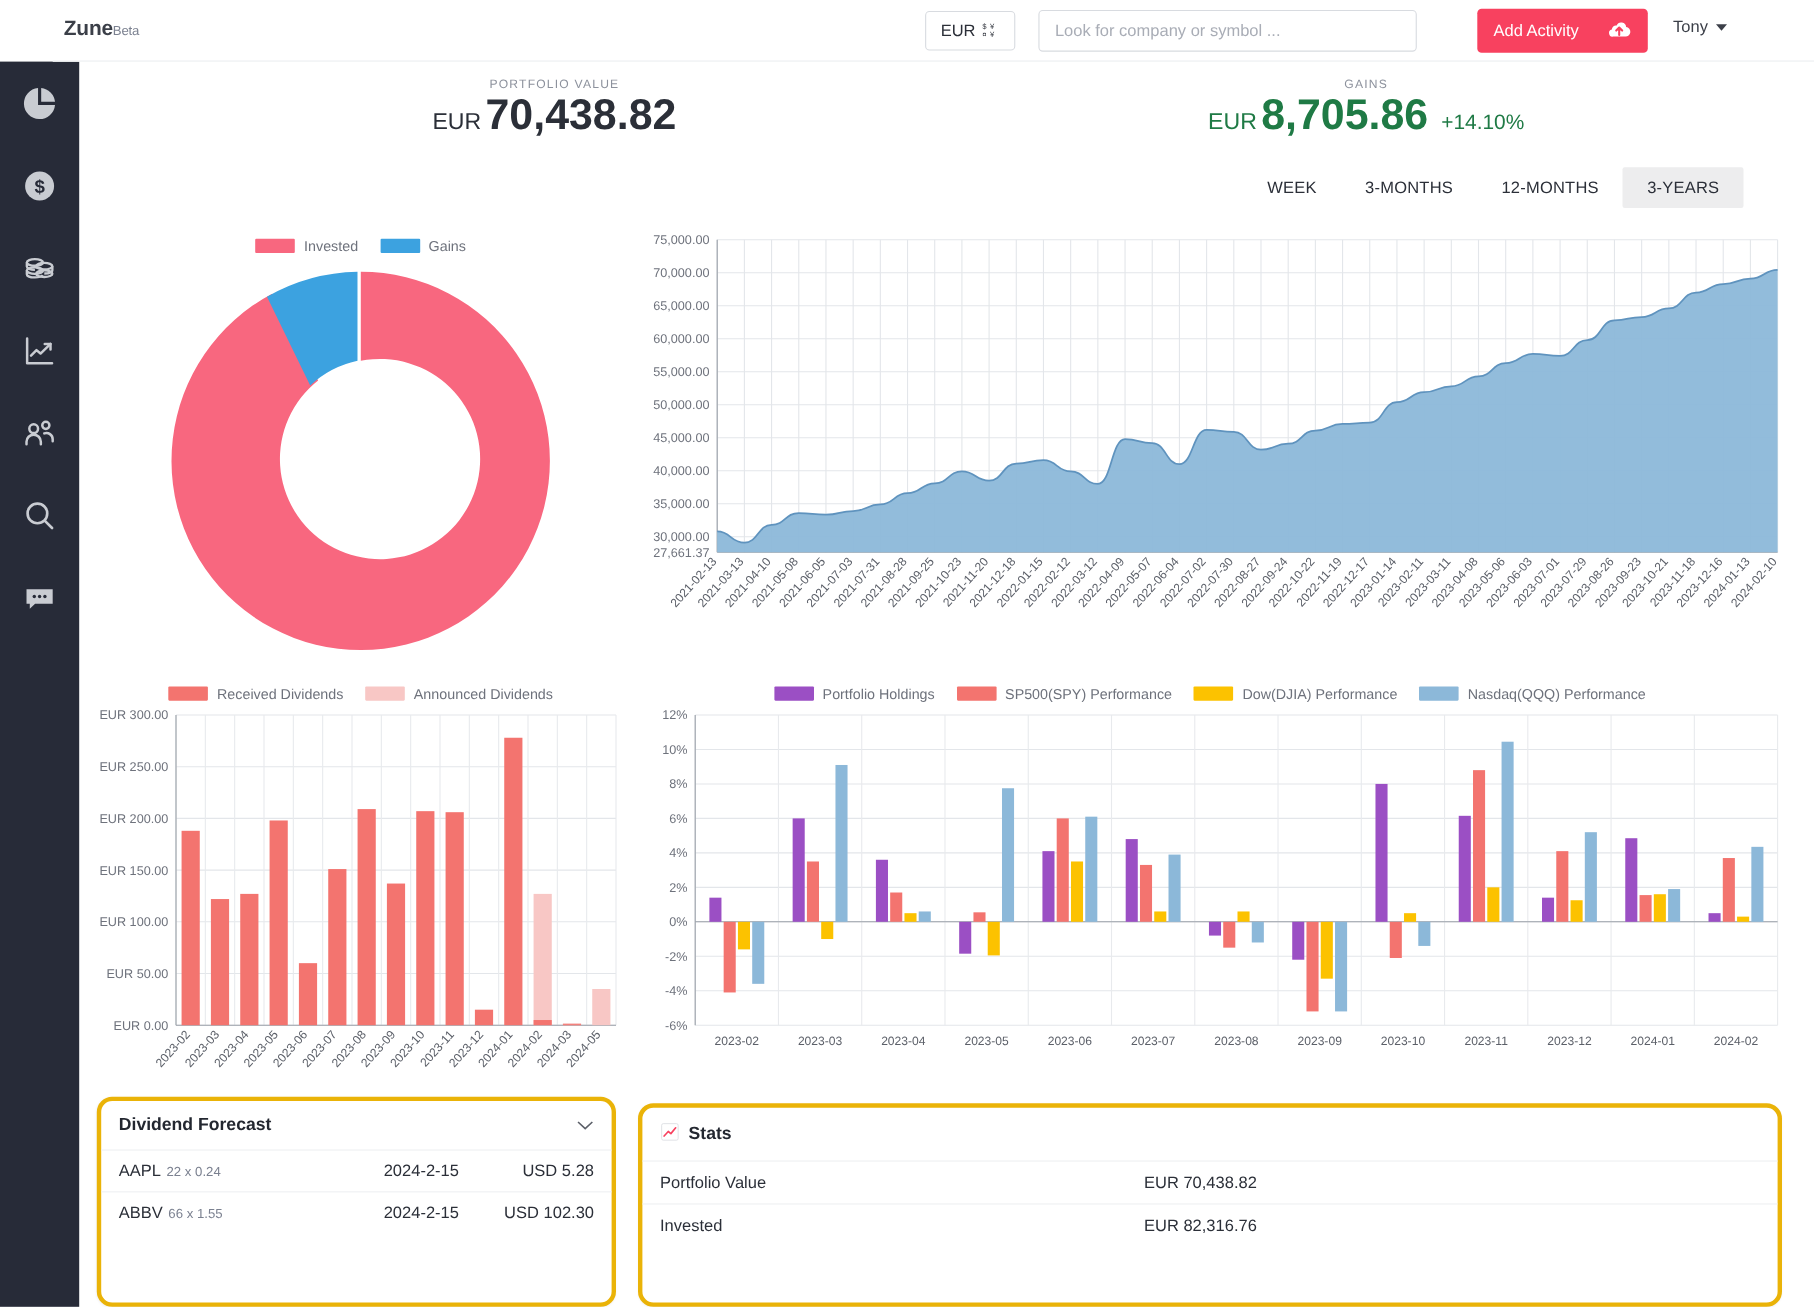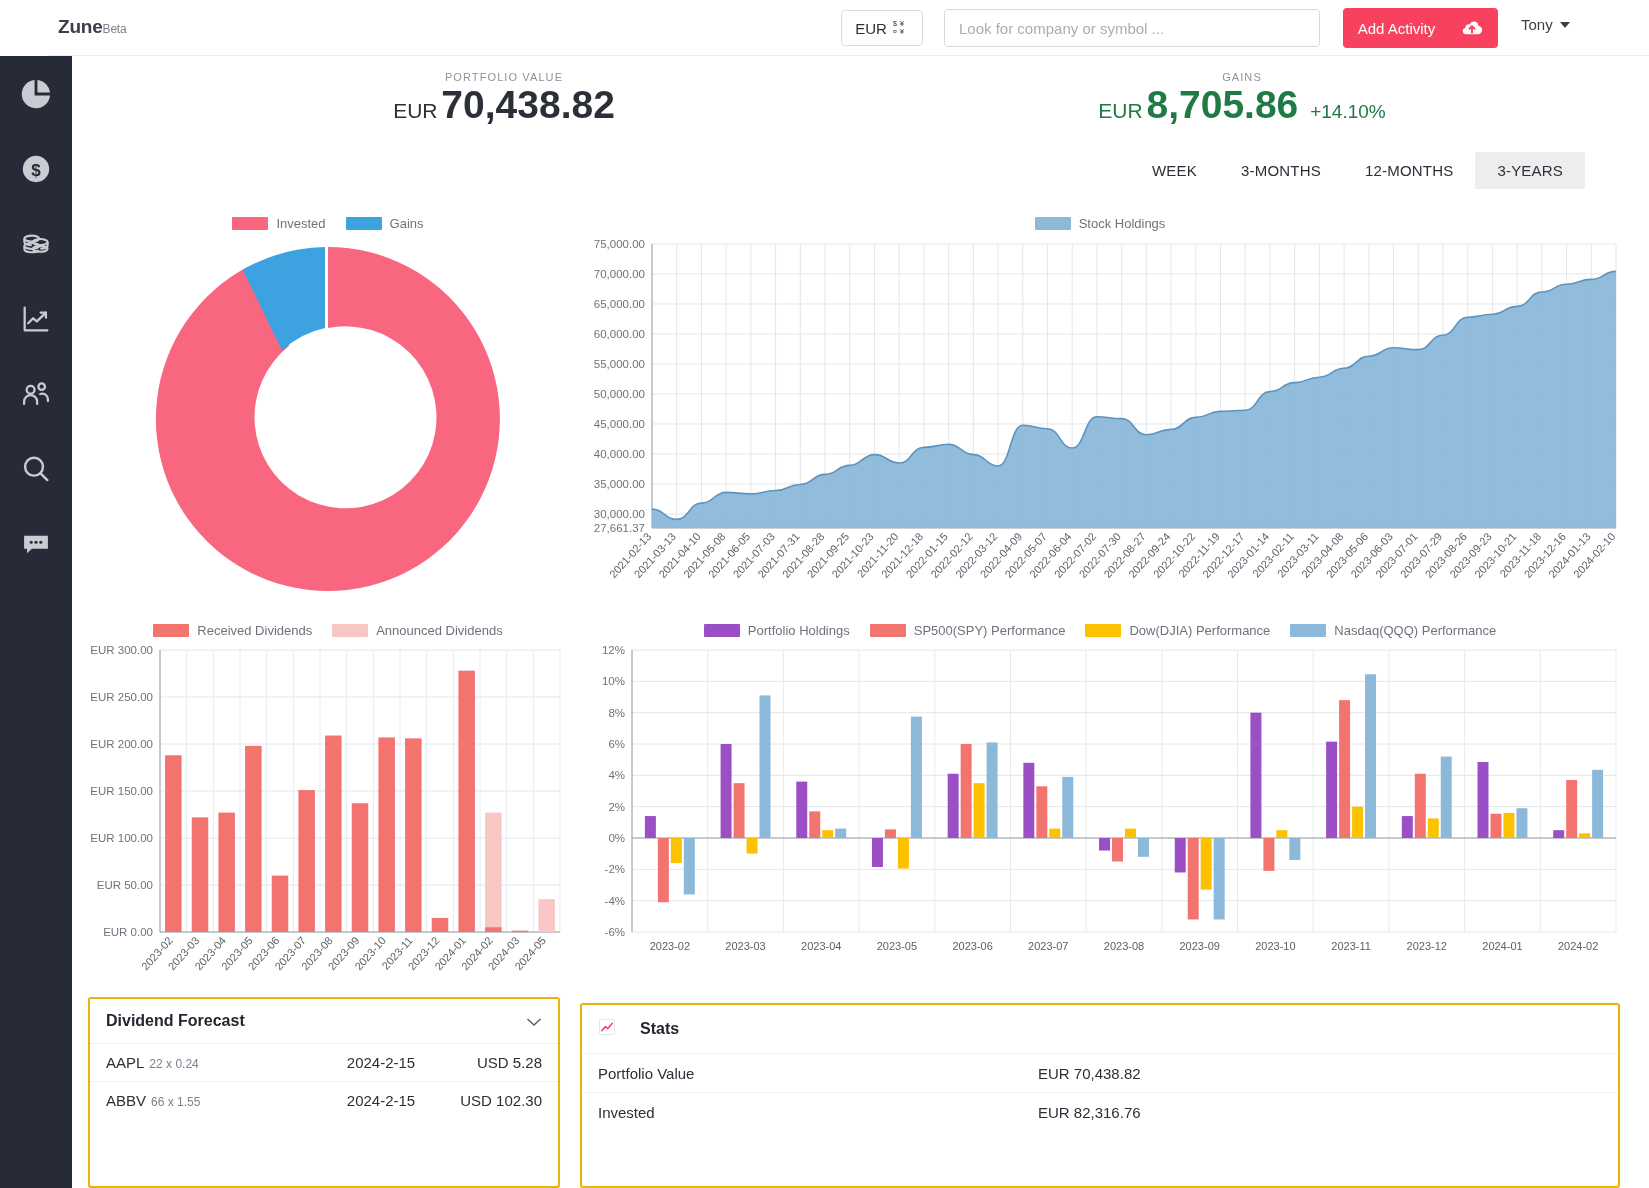--- a/index.html
+++ b/index.html
@@ -21,21 +21,21 @@
   .brand .beta { font-size: 12px; font-weight: normal; color: #7b8190; }
 
   .cur-btn {
     position: absolute; left: 793px; top: 10px; width: 82px; height: 36px;
     border: 1px solid #d8dbe0; border-radius: 4px; background: #fff;
     display: flex; align-items: center; justify-content: center; gap: 6px;
     font-size: 15px; color: #2b2f38; cursor: pointer;
   }
   .cur-btn .fx { font-size: 13px; letter-spacing: -2px; }
   .search-box {
-    position: absolute; left: 896px; top: 9px; width: 376px; height: 38px;
+    position: absolute; left: 896px; top: 9px; width: 344px; height: 38px;
     border: 1px solid #d8dbe0; border-radius: 4px; background: #fff;
     padding: 0 14px; font-size: 15px; color: #2b2f38;
     font-family: "Liberation Sans", sans-serif;
   }
   .search-box::placeholder { color: #a9adb6; }
   .add-btn {
     position: absolute; left: 1295px; top: 8px; width: 155px; height: 40px;
     background: #f8415f; border: none; border-radius: 4px; color: #fff;
     font-size: 15px; font-family: "Liberation Sans", sans-serif;
     display: flex; align-items: center; justify-content: center; gap: 26px;
@@ -95,42 +95,42 @@
   .tick-lbl { font-size: 11.5px; fill: #6e727c; font-family: "Liberation Sans", sans-serif; }
   .xtick-lbl { font-size: 11px; fill: #5c6069; font-family: "Liberation Sans", sans-serif; }
 
   
   .div-wrap { position: absolute; left: 88px; top: 618px; width: 480px; height: 375px; }
   
   .perf-wrap { position: absolute; left: 580px; top: 618px; width: 1040px; height: 375px; }
 
   
   .card {
-    position: absolute; background: #fff; border: 2px solid #eab308; border-radius: 3px;
+    position: absolute; background: #fff; border: 4px solid #eab308; border-radius: 14px;
     box-shadow: 0 1px 2px rgba(16,22,38,.05);
   }
   .card-fc { left: 88px; top: 997px; width: 472px; height: 191px; }
   .card-st { left: 580px; top: 1003px; width: 1040px; height: 185px; }
 
   .card-head {
     height: 44px; display: flex; align-items: center; justify-content: space-between;
     padding: 0 16px; font-size: 16px; font-weight: bold; color: #232730;
   }
   .chev { color: #5c6069; font-size: 15px; cursor: pointer; }
 
   .fc-row {
     display: flex; align-items: center; height: 38px; padding: 0 16px;
     border-top: 1px solid #eef0f2; font-size: 15px; color: #2b2f38;
   }
   .fc-sym { width: 200px; }
   .fc-sym .qty { font-size: 12px; color: #7b8190; margin-left: 5px; }
   .fc-date { width: 150px; text-align: center; color: #2b2f38; }
   .fc-amt { flex: 1; text-align: right; }
 
-  .st-head { height: 48px; display: flex; align-items: center; gap: 24px; padding: 0 16px; font-size: 16px; font-weight: bold; color: #232730; }
+  .st-head { height: 48px; display: flex; align-items: center; gap: 8px; padding: 0 16px; font-size: 16px; font-weight: bold; color: #232730; }
   .st-row {
     display: flex; height: 39px; align-items: center; padding: 0 16px;
     border-top: 1px solid #eef0f2; font-size: 15px; color: #2b2f38;
   }
   .st-k { width: 440px; }
   .st-v { flex: 1; }
 </style>
 </head>
 <body>
 
@@ -275,26 +275,20 @@
   <svg width="480" height="365" viewBox="0 0 480 365">
 
     <g transform="translate(240,183)">
       <path d="M 0,-172 A 172,172 0 1 1 -80.6,-152.0 L -38.8,-73.2 A 91,91 0 1 0 0,-91 Z" fill="#f8677f"></path>
       <path d="M -85.3,-149.3 A 172,172 0 0 1 -3,-172 L -3,-91 A 91,91 0 0 0 -46.0,-68.5 Z" fill="#3ca2e0"></path>
     </g>
   </svg>
 </div>
 
 <div class="area-wrap">
-  <div class="legend" style="height:26px">
-    <span class="lg">
-      <i class="swatch" style="background:#8cb8d9"></i>
-      <span>Stock Holdings</span>
-    </span>
-  </div>
   <svg id="areaSvg" width="1040" height="372" viewBox="0 0 1040 372">
       <line x1="72" y1="277.9697900002598" x2="1036" y2="277.9697900002598" stroke="#e3e6ea" stroke-width="1"></line>
       <text x="65" y="281.9697900002598" text-anchor="end" class="tick-lbl">30,000.00</text>
       <line x1="72" y1="247.9731466668976" x2="1036" y2="247.9731466668976" stroke="#e3e6ea" stroke-width="1"></line>
       <text x="65" y="251.9731466668976" text-anchor="end" class="tick-lbl">35,000.00</text>
       <line x1="72" y1="217.9765033335354" x2="1036" y2="217.9765033335354" stroke="#e3e6ea" stroke-width="1"></line>
       <text x="65" y="221.9765033335354" text-anchor="end" class="tick-lbl">40,000.00</text>
       <line x1="72" y1="187.9798600001732" x2="1036" y2="187.9798600001732" stroke="#e3e6ea" stroke-width="1"></line>
       <text x="65" y="191.9798600001732" text-anchor="end" class="tick-lbl">45,000.00</text>
       <line x1="72" y1="157.983216666811" x2="1036" y2="157.983216666811" stroke="#e3e6ea" stroke-width="1"></line>

